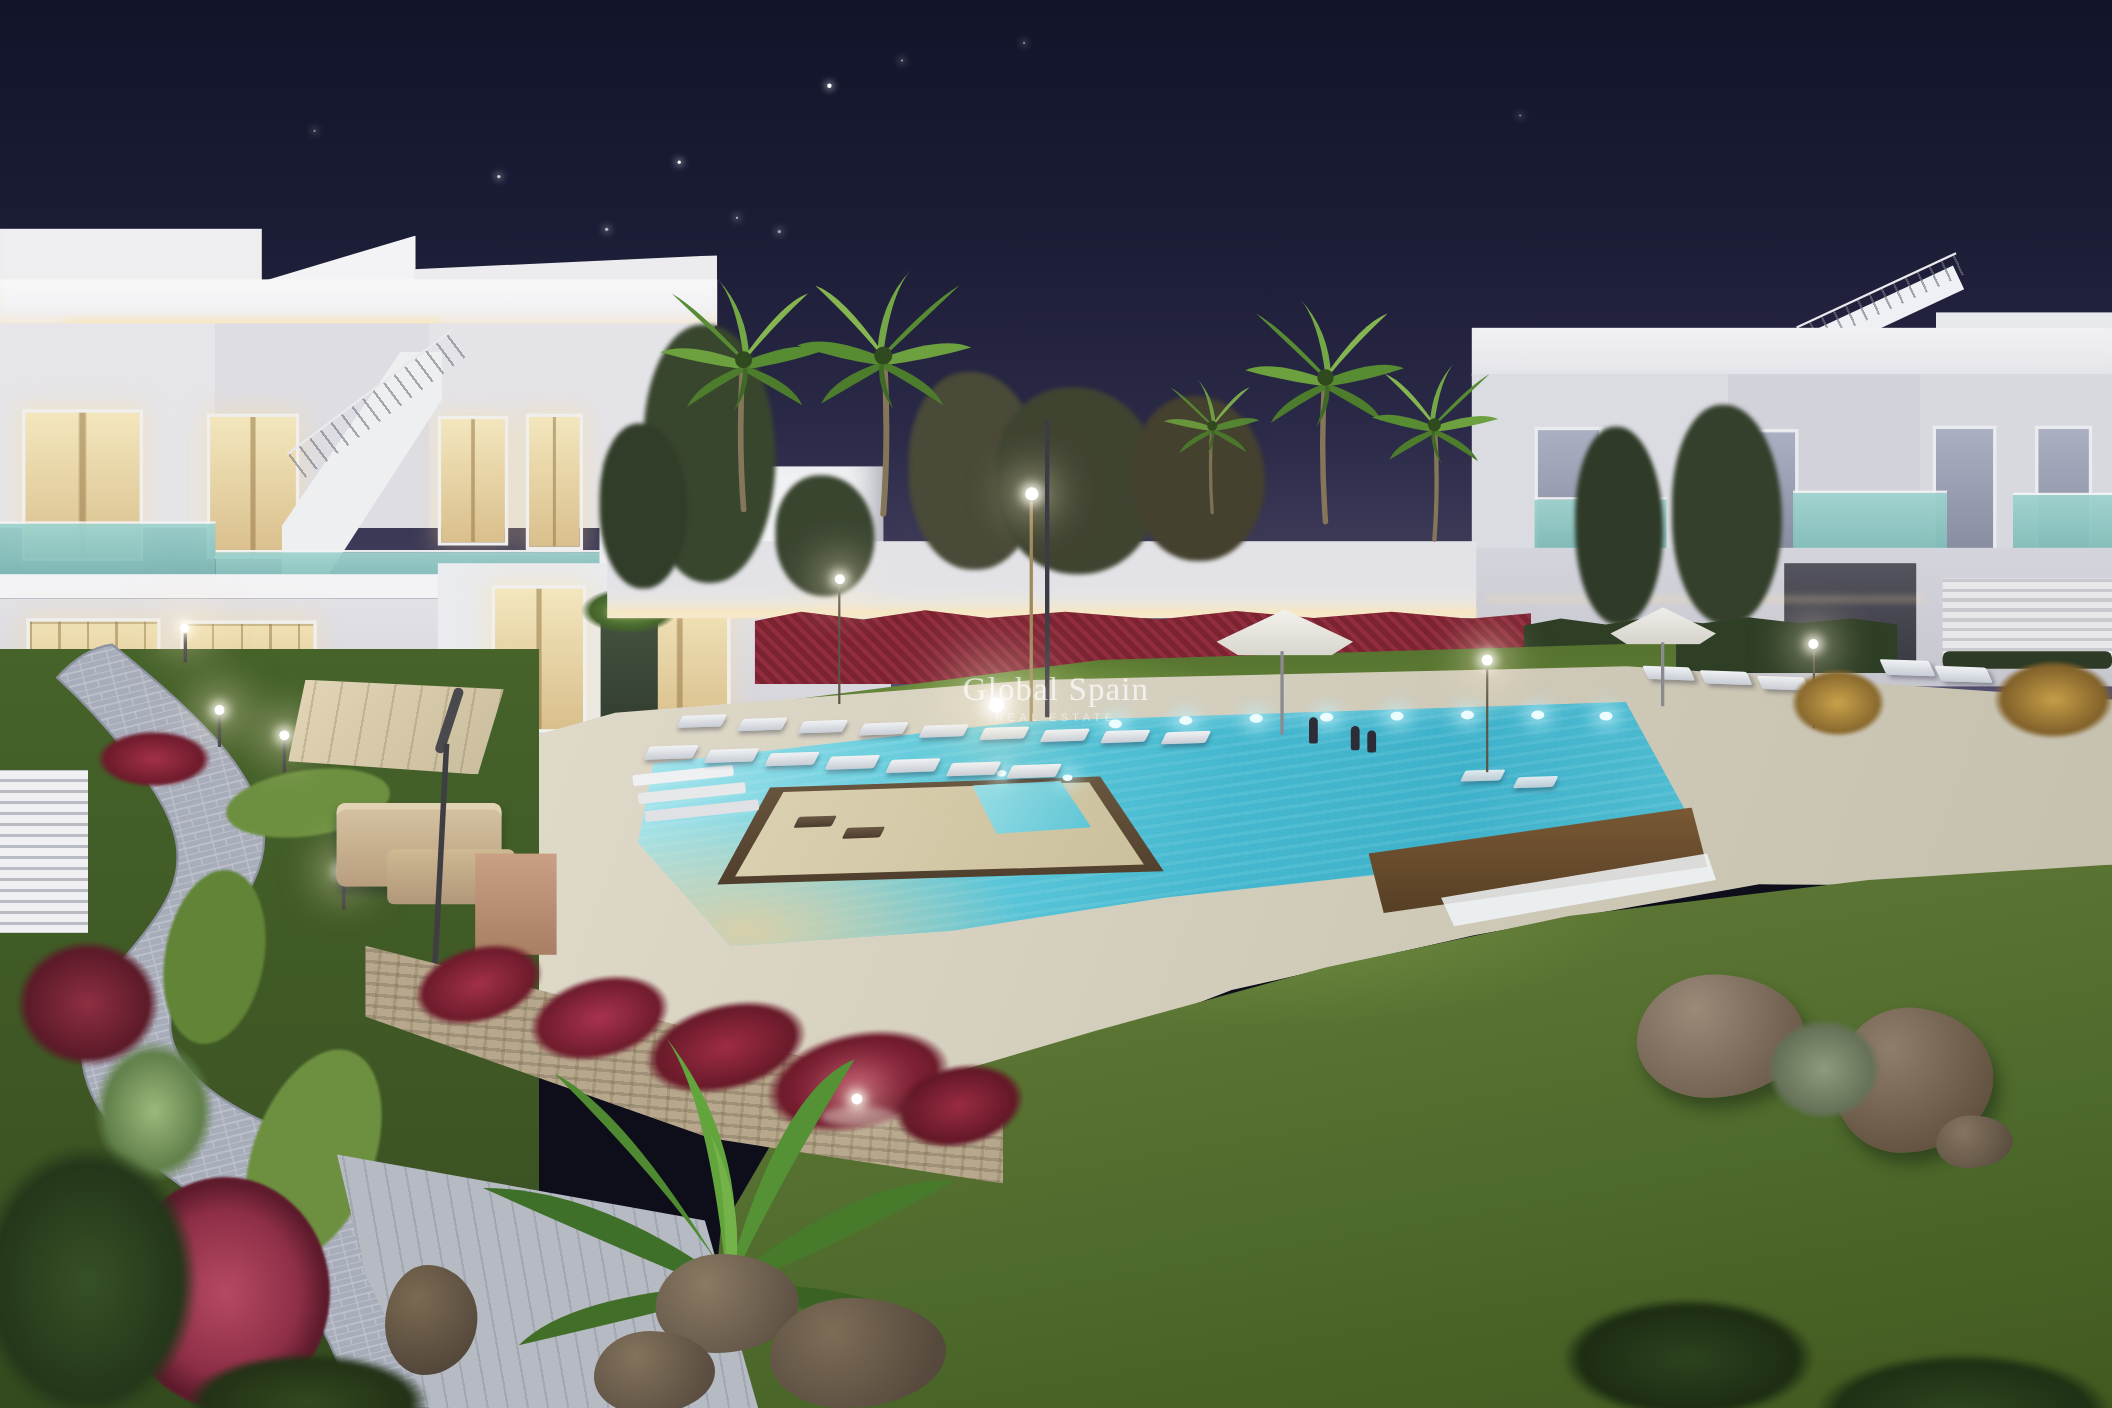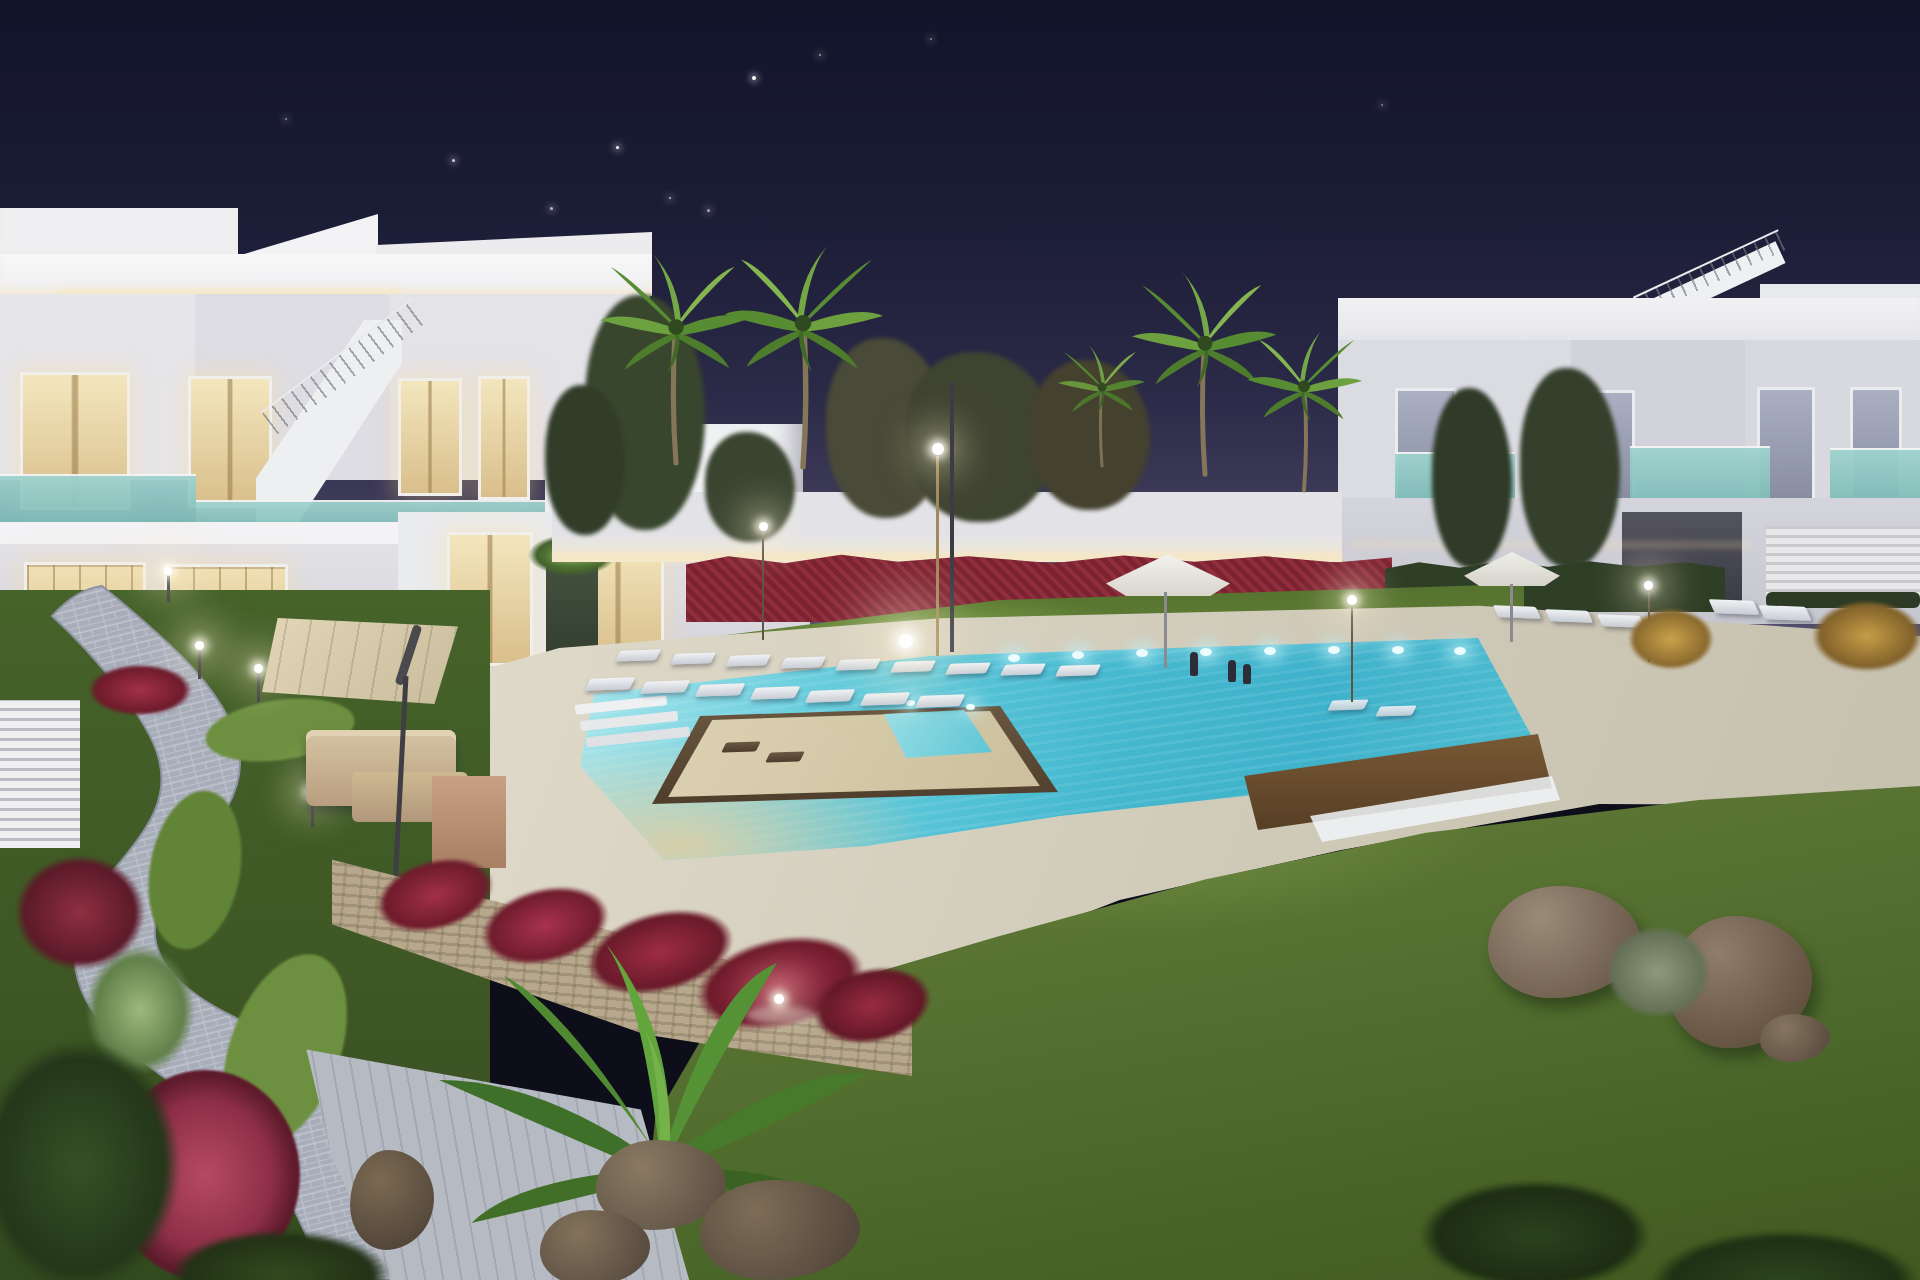--- a/index.html
+++ b/index.html
@@ -335,15 +335,17 @@
   <div class="rock" style="left:350px;top:1150px;width:84px;height:100px;background:radial-gradient(circle at 35% 30%,#7b6a52,#52463a 80%);"></div>
 
   <div class="rock" style="left:1488px;top:886px;width:152px;height:112px;background:radial-gradient(circle at 35% 28%,#9a8a78,#6e5d4d 75%,#57483a);box-shadow:6px 10px 14px rgba(20,30,15,.45);"></div>
   <div class="rock" style="left:1668px;top:916px;width:144px;height:132px;background:radial-gradient(circle at 35% 28%,#8f7e6b,#63523f 75%,#4c3f30);box-shadow:6px 10px 14px rgba(20,30,15,.45);"></div>
   <div class="blob" style="left:1606px;top:926px;width:104px;height:92px;background:radial-gradient(closest-side,#8d9a7c,#657257 85%,transparent);filter:blur(1px);"></div>
   <div class="rock" style="left:1760px;top:1014px;width:70px;height:48px;background:radial-gradient(circle at 35% 30%,#857560,#5c4e40 80%);"></div>
   <div class="blob" style="left:1420px;top:1180px;width:230px;height:110px;background:radial-gradient(closest-side,#2c421e,#1d2d13 85%,transparent);filter:blur(2px);"></div>
   <div class="blob" style="left:1650px;top:1230px;width:270px;height:110px;background:radial-gradient(closest-side,#2f4620,#1f3014 85%,transparent);filter:blur(2px);"></div>
 
   <div class="watermark">
+    <div class="wm-brand">Global Spain</div>
+    <div class="wm-tag">REAL ESTATE</div>
   </div>
 
 </div>
 
 </body></html>

